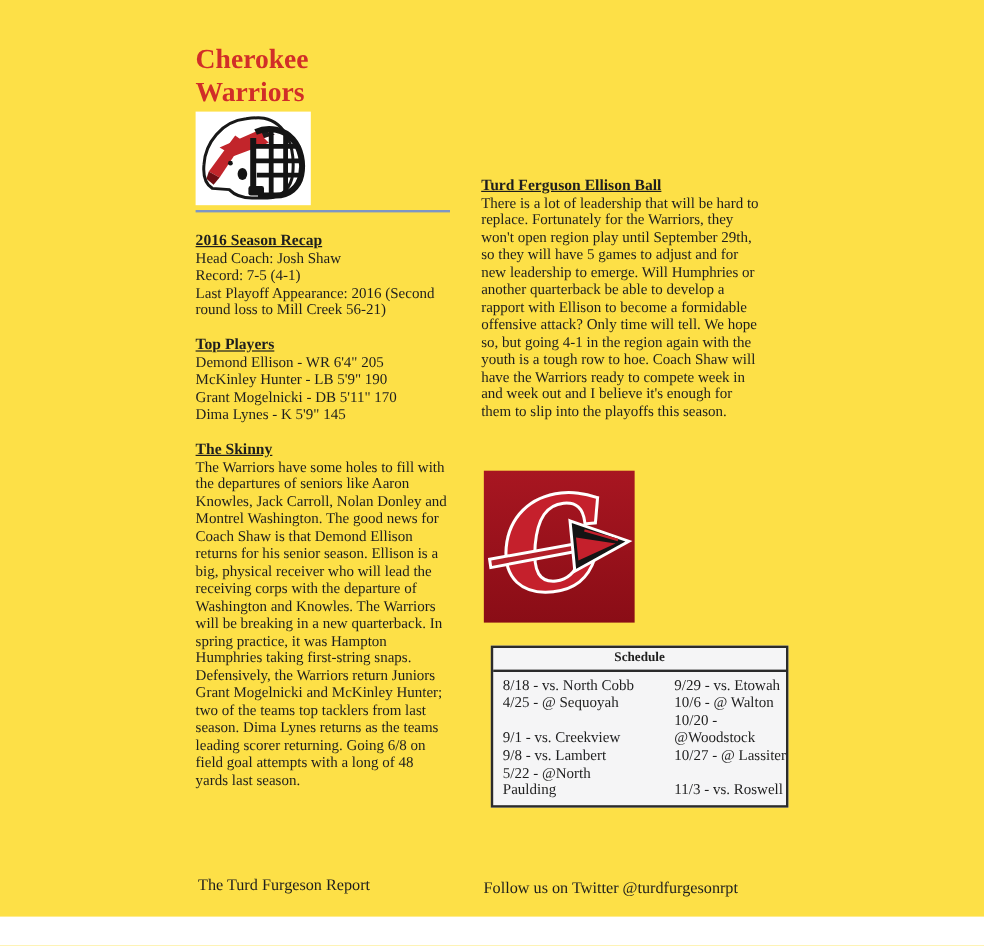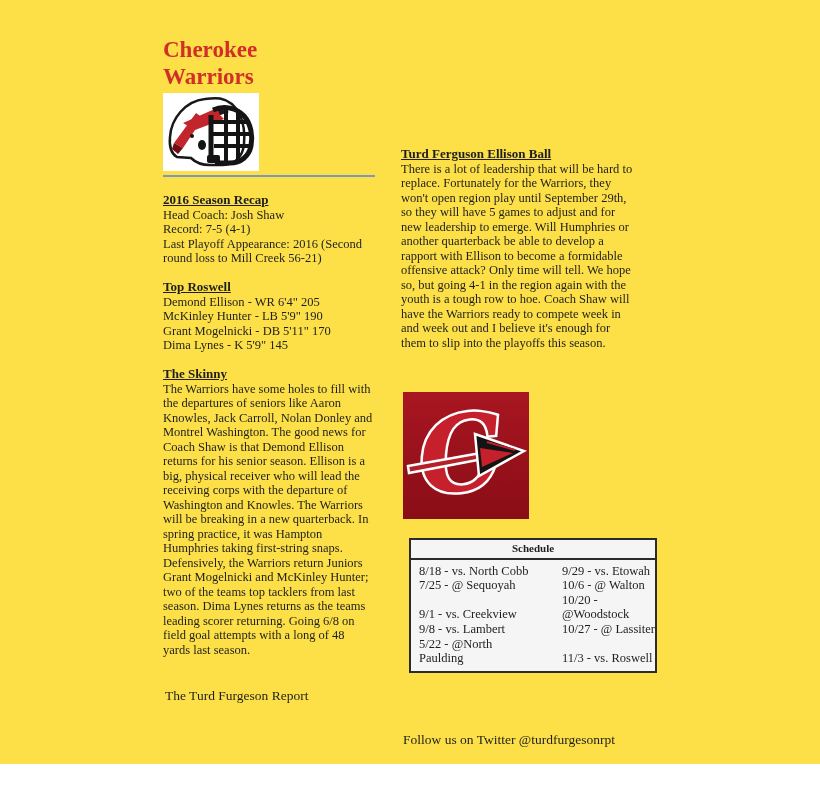--- a/index.html
+++ b/index.html
@@ -32,21 +32,21 @@
   }
   .schedule-header {
     text-align:center; font-weight:bold; font-size:11px;
     border-bottom:2px solid #2b2b2b; padding:1px 0 2px 0;
   }
   .schedule-body { display:flex; padding:4px 0 5px 8px;gap:26px; }
   .sched-col1 { width:126px; }
   .sched-col2 { flex:1; }
   .sched-line { height:14.6px; white-space:nowrap; overflow:visible; }
 
-  .footer-left  { position:absolute; left:165px; top:688px; font-size:13.5px; }
+  .footer-left  { position:absolute; left:165px; top:730px; font-size:13.5px; }
   .footer-right { position:absolute; left:403px; top:732px; font-size:13.5px; }
 </style>
 </head>
 <body>
 
 <div class="page">
 
   <div class="masthead-title">Cherokee
 Warriors</div>
 
@@ -72,21 +72,21 @@
 
   <div class="col col-left">
     <div class="sec">
       <div class="sec-heading">2016 Season Recap</div>
       <p>Head Coach: Josh Shaw</p>
       <p>Record: 7-5 (4-1)</p>
       <p>Last Playoff Appearance: 2016 (Second round loss to Mill Creek 56-21)</p>
     </div>
 
     <div class="sec">
-      <div class="sec-heading">Top Roswell</div>
+      <div class="sec-heading">Top Players</div>
       <p>Demond Ellison - WR 6'4" 205</p>
       <p>McKinley Hunter - LB 5'9" 190</p>
       <p>Grant Mogelnicki - DB 5'11" 170</p>
       <p>Dima Lynes - K 5'9" 145</p>
     </div>
 
     <div class="sec">
       <div class="sec-heading">The Skinny</div>
       <p>The Warriors have some holes to fill with the departures of seniors like Aaron Knowles, Jack Carroll, Nolan Donley and Montrel Washington. The good news for Coach Shaw is that Demond Ellison returns for his senior season. Ellison is a big, physical receiver who will lead the receiving corps with the departure of Washington and Knowles. The Warriors will be breaking in a new quarterback. In spring practice, it was Hampton Humphries taking first-string snaps.  Defensively, the Warriors return Juniors Grant Mogelnicki and McKinley Hunter; two of the teams top tacklers from last season. Dima Lynes returns as the teams leading scorer returning. Going 6/8 on field goal attempts with a long of 48 yards last season.</p>
     </div>
@@ -114,21 +114,21 @@
       <polygon points="77,56 110,61 79,75" fill="#c5202c"></polygon>
       <line x1="84" y1="50" x2="112" y2="58" stroke="#c5202c" stroke-width="2"></line>
     </svg>
   </div>
 
   <div class="schedule">
     <div class="schedule-header">Schedule</div>
     <div class="schedule-body">
       <div class="sched-col1">
         <div class="sched-line">8/18 - vs. North Cobb</div>
-        <div class="sched-line">7/25 - @ Sequoyah</div>
+        <div class="sched-line">4/25 - @ Sequoyah</div>
         <div class="sched-line"></div>
         <div class="sched-line">9/1 - vs. Creekview</div>
         <div class="sched-line">9/8 - vs. Lambert</div>
         <div class="sched-line">5/22 - @North</div>
         <div class="sched-line">Paulding</div>
       </div>
       <div class="sched-col2">
         <div class="sched-line">9/29 - vs. Etowah</div>
         <div class="sched-line">10/6 - @ Walton</div>
         <div class="sched-line">10/20 -</div>

